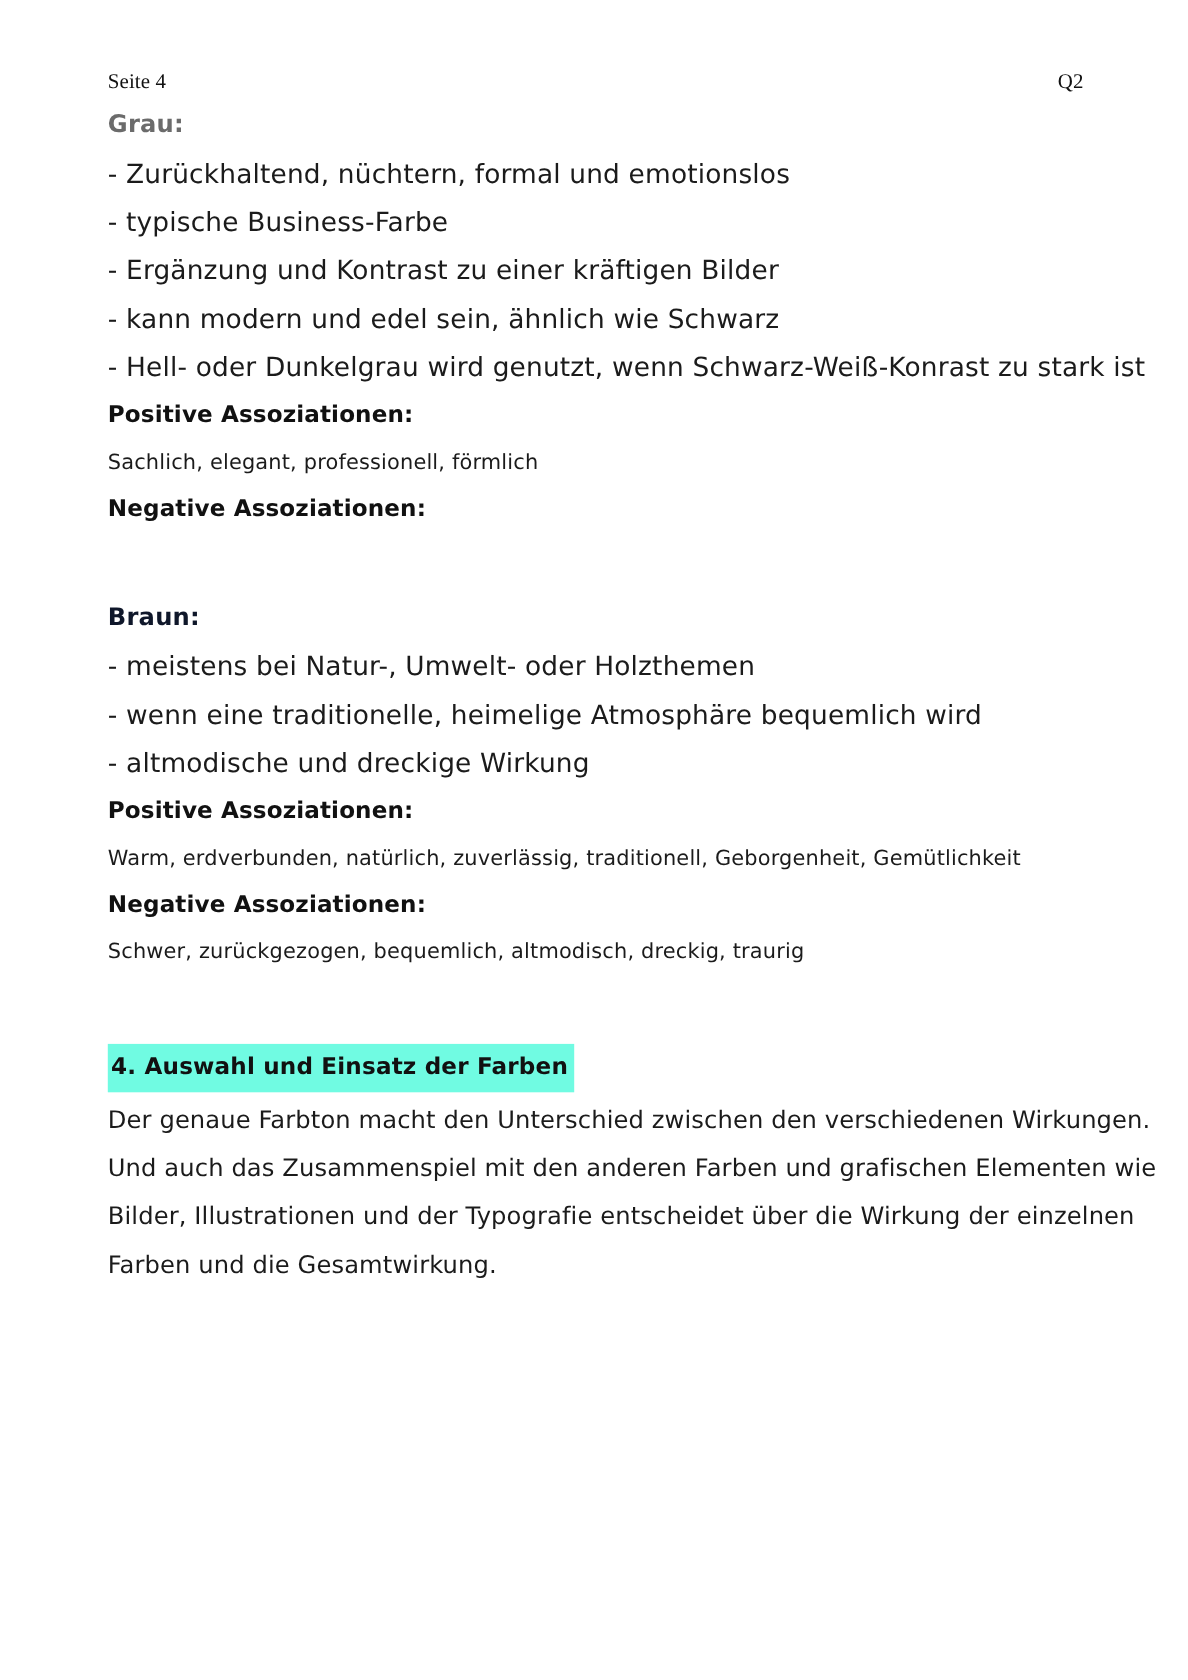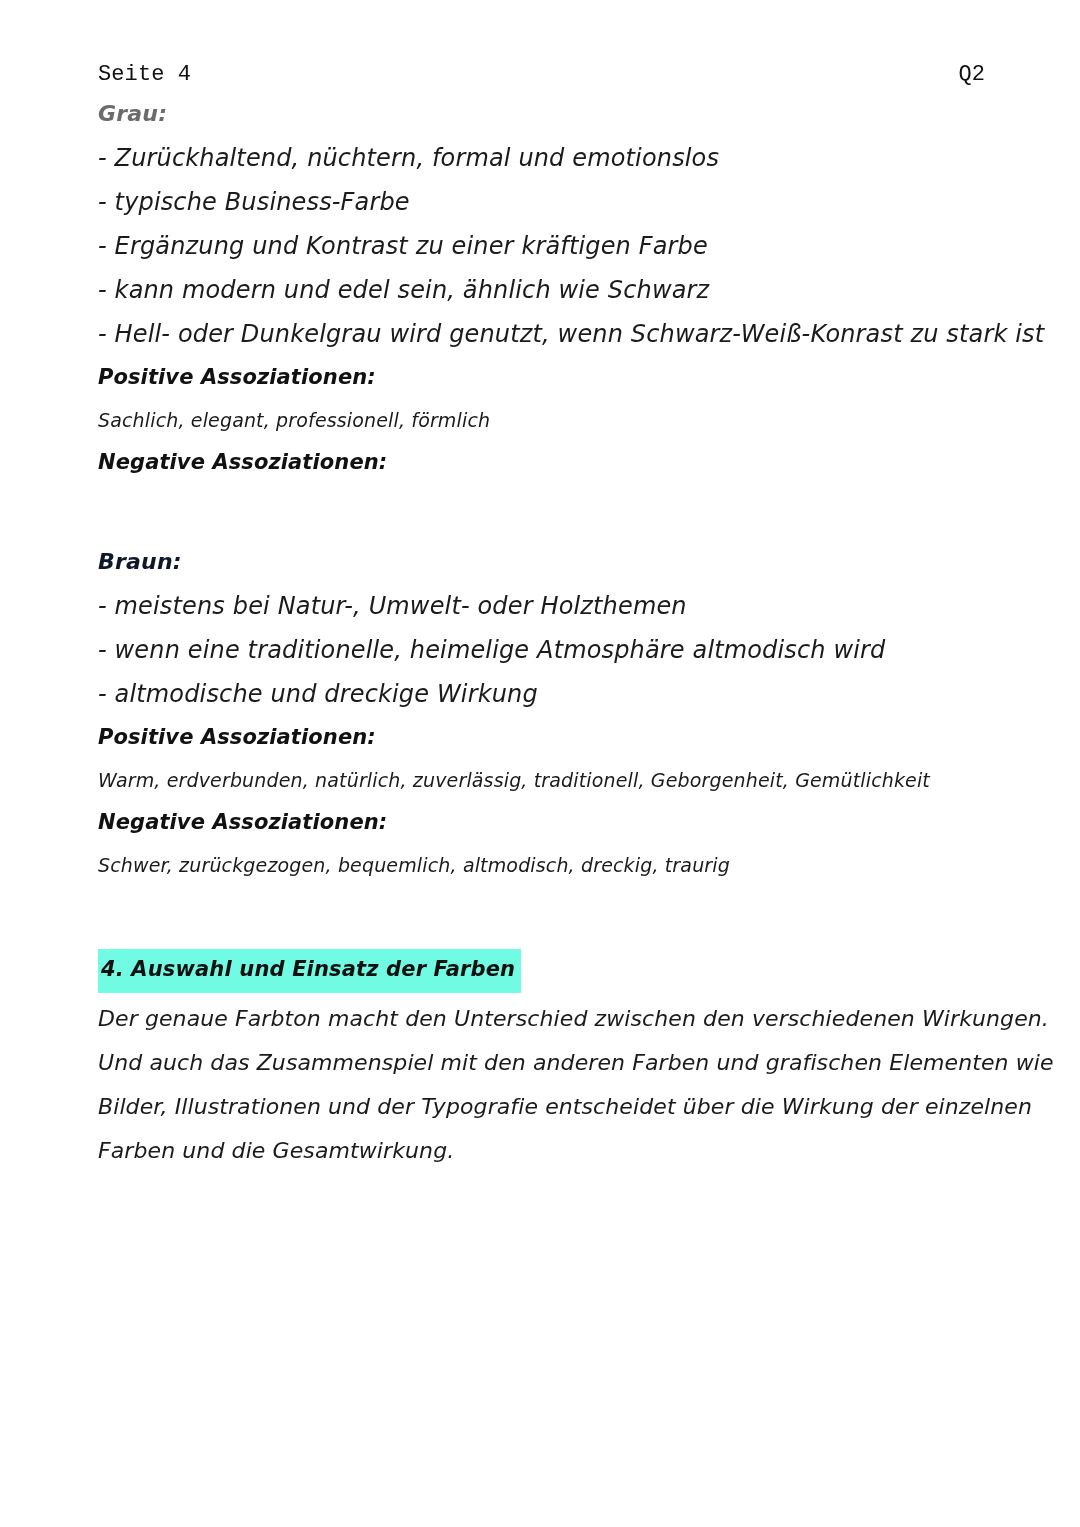--- a/index.html
+++ b/index.html
@@ -27,39 +27,38 @@
 
   
   .page-header {
     position: absolute;
     top: 60px;
     left: 98px;
     right: 95px;
     display: flex;
     justify-content: space-between;
     align-items: baseline;
-    font-family: Liberation Mono, monospace;
-    font-size: 22px;
+    font-family: Liberation Serif, serif;
+    font-size: 19px;
     line-height: 30px;
     color: #111111;
     letter-spacing: 0.1px;
   }
 
   .page-header .hdr-left,
   .page-header .hdr-right {
     white-space: nowrap;
   }
 
   
   .content {
     position: absolute;
     top: 99px;
     left: 98px;
     width: 900px;
-    font-style: italic;
   }
 
   .color-head {
     font-size: 22px;
     font-weight: 700;
     line-height: 30px;
     letter-spacing: 0.2px;
     margin: 0 0 14px 0;
   }
 
@@ -138,35 +137,35 @@
     <span class="hdr-left">Seite 4</span>
     <span class="hdr-right">Q2</span>
   </div>
 
   <div class="content">
 
     <div class="color-head grau" style="color: rgb(107, 107, 107);">Grau:</div>
 
     <div class="bullet">- Zurückhaltend, nüchtern, formal und emotionslos</div>
     <div class="bullet">- typische Business-Farbe</div>
-    <div class="bullet">- Ergänzung und Kontrast zu einer kräftigen Farbe</div>
+    <div class="bullet">- Ergänzung und Kontrast zu einer kräftigen Bilder</div>
     <div class="bullet">- kann modern und edel sein, ähnlich wie Schwarz</div>
     <div class="bullet">- Hell- oder Dunkelgrau wird genutzt, wenn Schwarz-Weiß-Konrast zu stark ist</div>
 
     <div class="assoc-head">Positive Assoziationen:</div>
     <div class="assoc-text">Sachlich, elegant, professionell, förmlich</div>
 
     <div class="assoc-head">Negative Assoziationen:</div>
 
     <div class="block-gap-grau"></div>
 
     <div class="color-head braun" style="color: #0f172a;">Braun:</div>
 
     <div class="bullet">- meistens bei Natur-, Umwelt- oder Holzthemen</div>
-    <div class="bullet">- wenn eine traditionelle, heimelige Atmosphäre altmodisch wird</div>
+    <div class="bullet">- wenn eine traditionelle, heimelige Atmosphäre bequemlich wird</div>
     <div class="bullet">- altmodische und dreckige Wirkung</div>
 
     <div class="assoc-head">Positive Assoziationen:</div>
     <div class="assoc-text">Warm, erdverbunden, natürlich, zuverlässig, traditionell, Geborgenheit, Gemütlichkeit</div>
 
     <div class="assoc-head">Negative Assoziationen:</div>
     <div class="assoc-text">Schwer, zurückgezogen, bequemlich, altmodisch, dreckig, traurig</div>
 
     <div class="block-gap-braun"></div>
 

